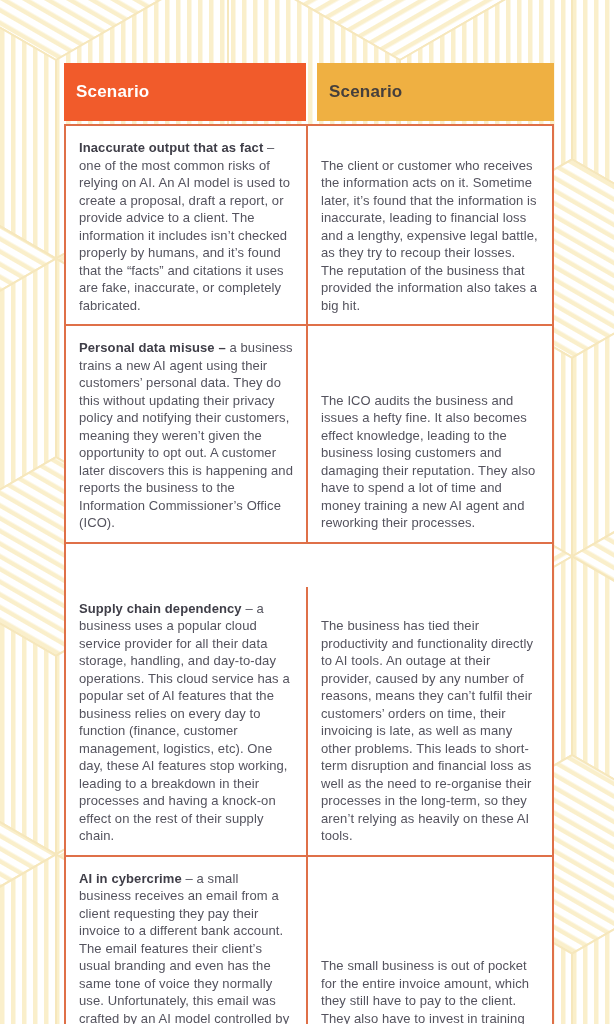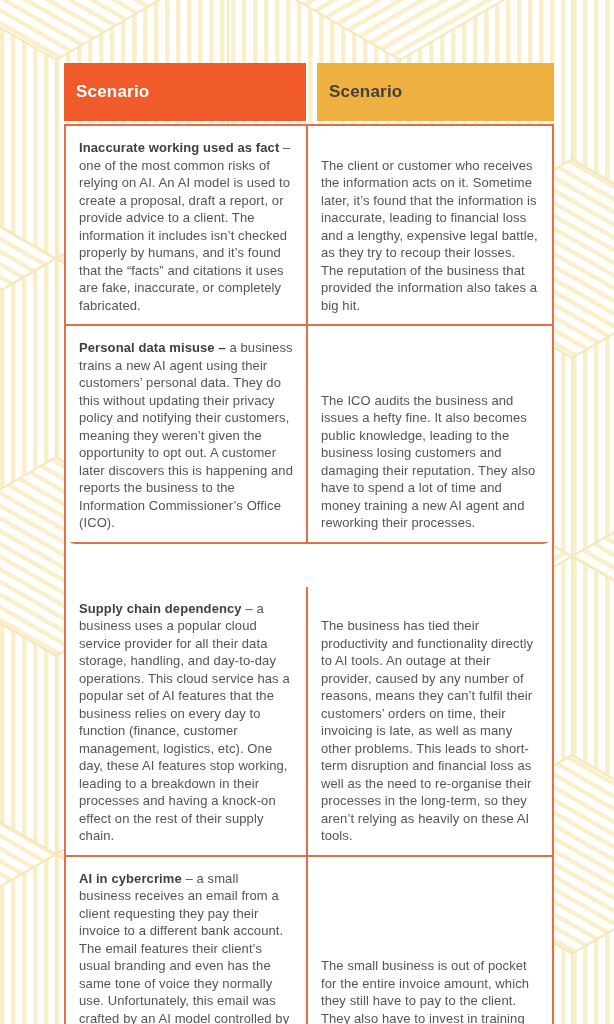--- a/index.html
+++ b/index.html
@@ -136,33 +136,33 @@
     </div>
     <div class="hcell h-outcome" style="background: rgb(239, 176, 66);">
       <span>Scenario</span>
     </div>
   </div>
 
   <div class="grid">
 
     <div class="row" style="min-height:169px;">
       <div class="cell scenario">
-        <span class="lead">Inaccurate working used as fact</span><span> – one of the most common risks of relying on AI. An AI model is used to create a proposal, draft a report, or provide advice to a client. The information it includes isn’t checked properly by humans, and it’s found that the “facts” and citations it uses are fake, inaccurate, or completely fabricated.</span>
+        <span class="lead">Inaccurate output that as fact</span><span> – one of the most common risks of relying on AI. An AI model is used to create a proposal, draft a report, or provide advice to a client. The information it includes isn’t checked properly by humans, and it’s found that the “facts” and citations it uses are fake, inaccurate, or completely fabricated.</span>
       </div>
       <div class="cell outcome">
         <span>The client or customer who receives the information acts on it. Sometime later, it’s found that the information is inaccurate, leading to financial loss and a lengthy, expensive legal battle, as they try to recoup their losses. The reputation of the business that provided the information also takes a big hit.</span>
       </div>
     </div>
 
-    <div class="row" style="min-height:197px;border-radius:9px;">
+    <div class="row" style="min-height:197px;">
       <div class="cell scenario">
         <span class="lead">Personal data misuse –</span><span> a business trains a new AI agent using their customers’ personal data. They do this without updating their privacy policy and notifying their customers, meaning they weren’t given the opportunity to opt out. A customer later discovers this is happening and reports the business to the Information Commissioner’s Office (ICO).</span>
       </div>
       <div class="cell outcome">
-        <span>The ICO audits the business and issues a hefty fine. It also becomes public knowledge, leading to the business losing customers and damaging their reputation. They also have to spend a lot of time and money training a new AI agent and reworking their processes.</span>
+        <span>The ICO audits the business and issues a hefty fine. It also becomes effect knowledge, leading to the business losing customers and damaging their reputation. They also have to spend a lot of time and money training a new AI agent and reworking their processes.</span>
       </div>
     </div>
 
     <div class="row" style="min-height:235px;margin-top:43px;">
       <div class="cell scenario">
         <span class="lead">Supply chain dependency</span><span> – a business uses a popular cloud service provider for all their data storage, handling, and day-to-day operations. This cloud service has a popular set of AI features that the business relies on every day to function (finance, customer management, logistics, etc). One day, these AI features stop working, leading to a breakdown in their processes and having a knock-on effect on the rest of their supply chain.</span>
       </div>
       <div class="cell outcome">
         <span>The business has tied their productivity and functionality directly to AI tools. An outage at their provider, caused by any number of reasons, means they can’t fulfil their customers’ orders on time, their invoicing is late, as well as many other problems. This leads to short-term disruption and financial loss as well as the need to re-organise their processes in the long-term, so they aren’t relying as heavily on these AI tools.</span>
       </div>

